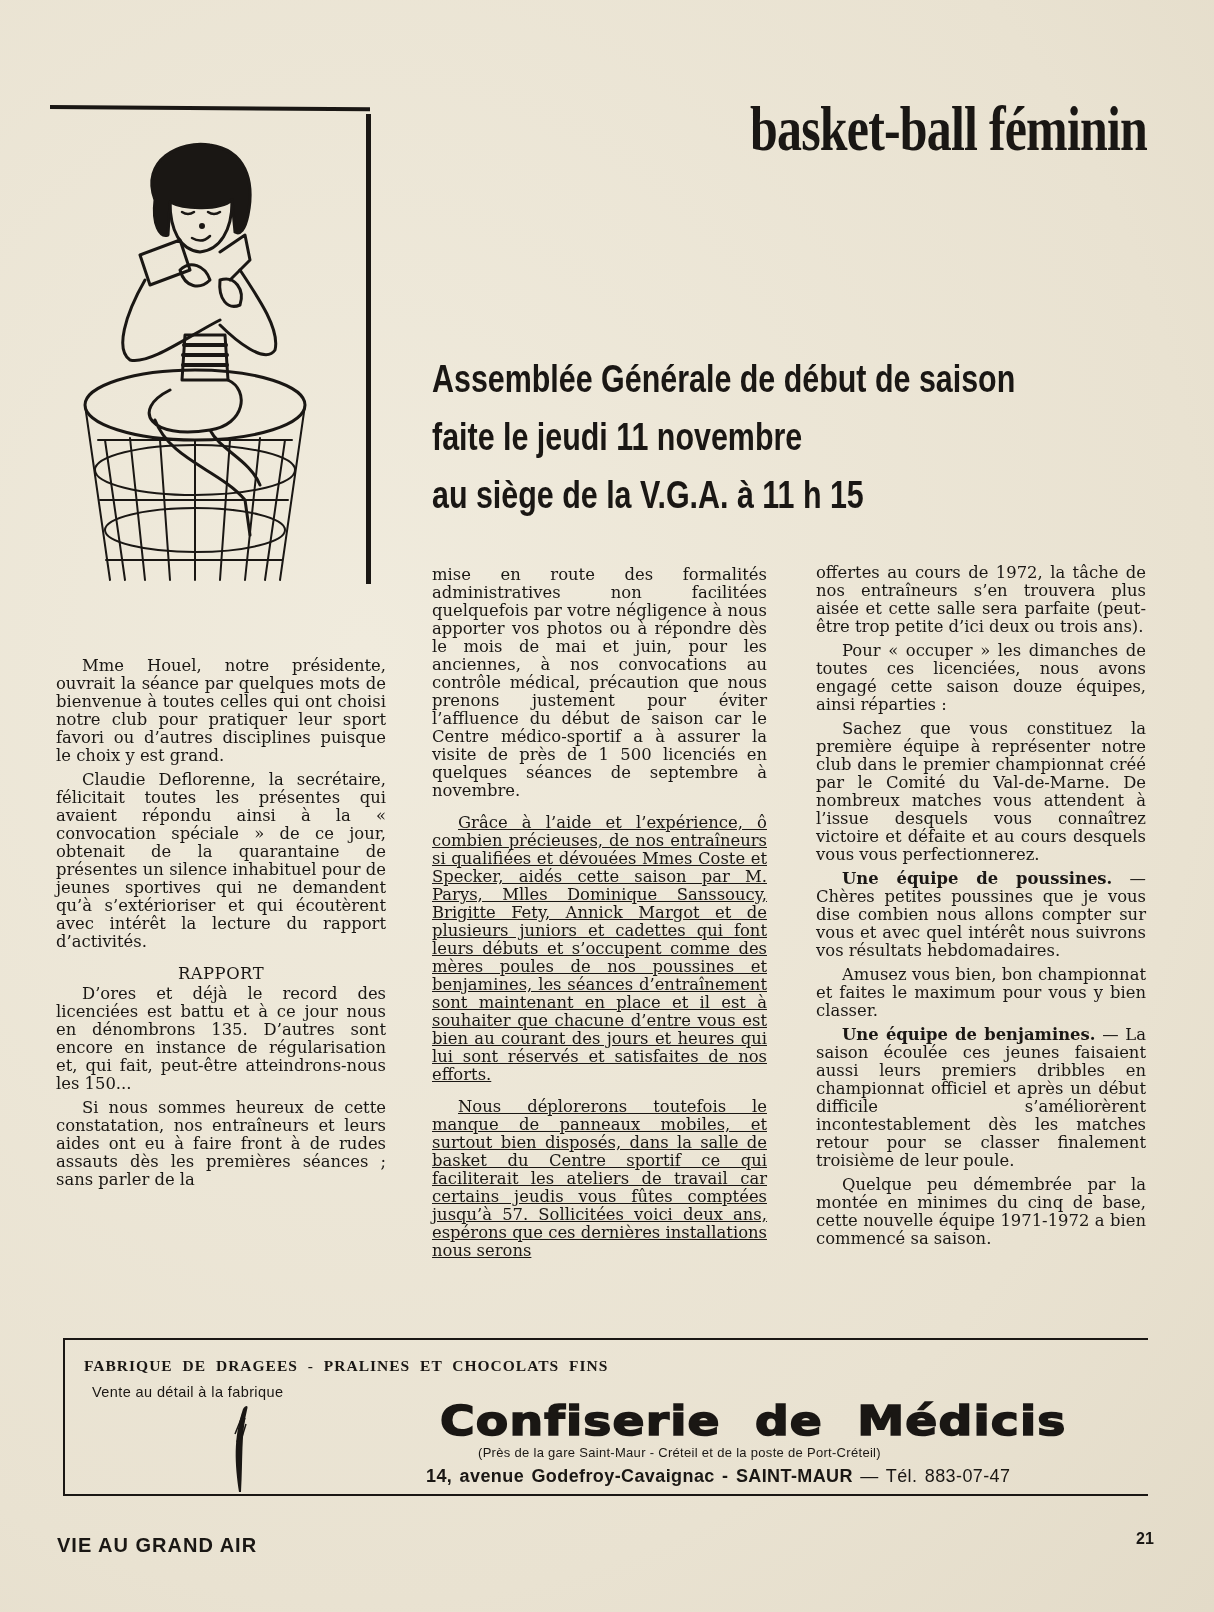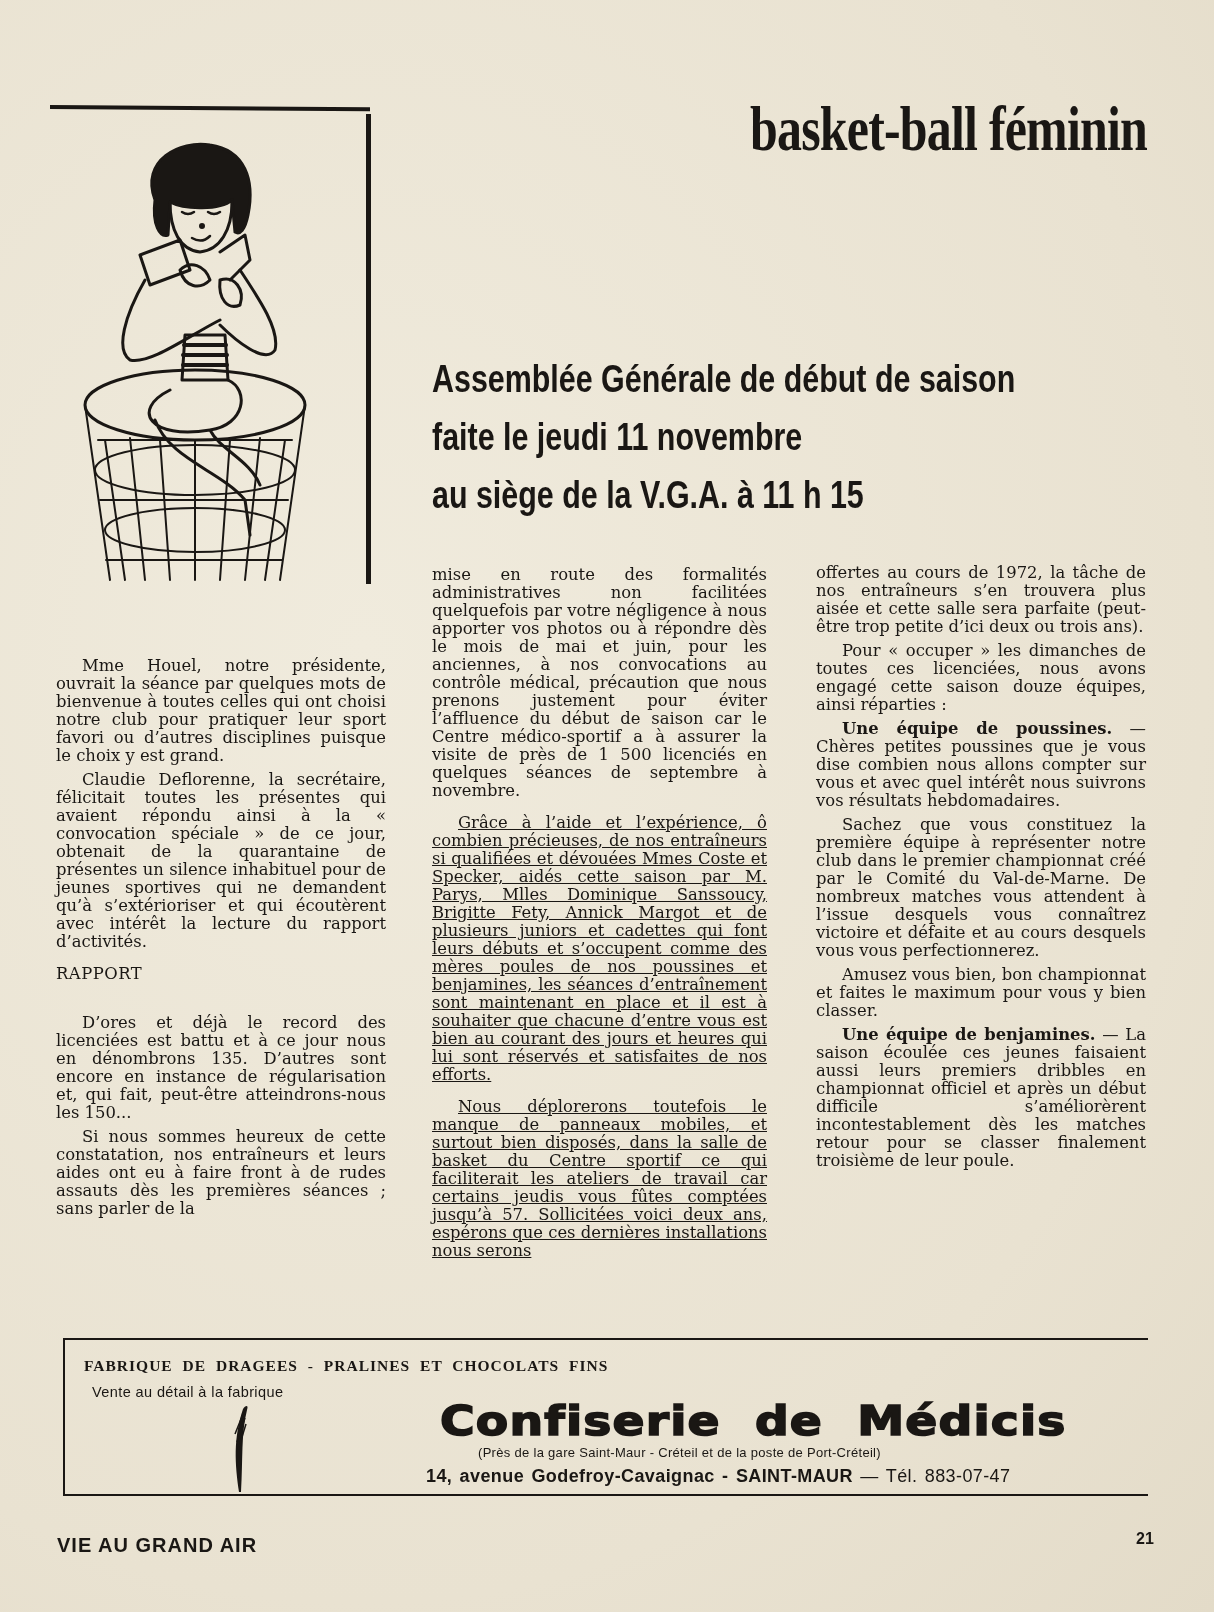--- a/index.html
+++ b/index.html
@@ -48,21 +48,21 @@
   .col {
     position: absolute;
     font-size: 16.4px;
     line-height: 18px;
     text-align: justify;
     hyphens: manual;
   }
   .col p { margin: 0 0 6px 0; text-indent: 26px; }
   .col p.noind { text-indent: 0; }
   .col p.gap { margin-top: 14px; text-decoration: underline; }
-  .col .center { text-align: left; text-indent: 0; margin: 14px 0 31px 0; letter-spacing: 0.5px; }
+  .col .center { text-align: center; text-indent: 0; margin: 14px 0 2px 0; letter-spacing: 0.5px; }
   .col b { font-weight: bold; }
   .col1 { left: 56px; top: 657px; width: 330px; }
   .col2 { left: 432px; top: 566px; width: 335px; }
   .col3 { left: 816px; top: 564px; width: 330px; }
 
   
   .ad-box {
     position: absolute; left: 63px; top: 1338px; width: 1083px; height: 154px;
     border-top: 2px solid #1a1714; border-left: 2px solid #1a1714; border-bottom: 2px solid #1a1714;
   }
@@ -160,24 +160,25 @@
 
 <div class="col col2">
   <p class="noind">mise en route des formalités administratives non facilitées quelquefois par votre négligence à nous apporter vos photos ou à répondre dès le mois de mai et juin, pour les anciennes, à nos convocations au contrôle médical, précaution que nous prenons justement pour éviter l’affluence du début de saison car le Centre médico-sportif a à assurer la visite de près de 1 500 licenciés en quelques séances de septembre à novembre.</p>
   <p class="gap">Grâce à l’aide et l’expérience, ô combien précieuses, de nos entraîneurs si qualifiées et dévouées Mmes Coste et Specker, aidés cette saison par M. Parys, Mlles Dominique Sanssoucy, Brigitte Fety, Annick Margot et de plusieurs juniors et cadettes qui font leurs débuts et s’occupent comme des mères poules de nos poussines et benjamines, les séances d’entraînement sont maintenant en place et il est à souhaiter que chacune d’entre vous est bien au courant des jours et heures qui lui sont réservés et satisfaites de nos efforts.</p>
   <p class="gap">Nous déplorerons toutefois le manque de panneaux mobiles, et surtout bien disposés, dans la salle de basket du Centre sportif ce qui faciliterait les ateliers de travail car certains jeudis vous fûtes comptées jusqu’à 57. Sollicitées voici deux ans, espérons que ces dernières installations nous serons</p>
 </div>
 
 <div class="col col3">
   <p class="noind">offertes au cours de 1972, la tâche de nos entraîneurs s’en trouvera plus aisée et cette salle sera parfaite (peut-être trop petite d’ici deux ou trois ans).</p>
   <p>Pour « occuper » les dimanches de toutes ces licenciées, nous avons engagé cette saison douze équipes, ainsi réparties :</p>
+  <p>Sachez que vous constituez la première équipe à représenter notre club dans le premier championnat créé par le Comité du Val-de-Marne. De nombreux matches vous attendent à l’issue desquels vous connaîtrez victoire et défaite et au cours desquels vous vous perfectionnerez.</p>
   <p><b>Une équipe de poussines.</b><span> — Chères petites poussines que je vous dise combien nous allons compter sur vous et avec quel intérêt nous suivrons vos résultats hebdomadaires.</span></p>
-  <p>Sachez que vous constituez la première équipe à représenter notre club dans le premier championnat créé par le Comité du Val-de-Marne. De nombreux matches vous attendent à l’issue desquels vous connaîtrez victoire et défaite et au cours desquels vous vous perfectionnerez.</p>
   <p>Amusez vous bien, bon championnat et faites le maximum pour vous y bien classer.</p>
   <p><b>Une équipe de benjamines.</b><span> — La saison écoulée ces jeunes faisaient aussi leurs premiers dribbles en championnat officiel et après un début difficile s’améliorèrent incontestablement dès les matches retour pour se classer finalement troisième de leur poule.</span></p>
+  <p>Quelque peu démembrée par la montée en minimes du cinq de base, cette nouvelle équipe 1971-1972 a bien commencé sa saison.</p>
 </div>
 
 <div class="ad-box"></div>
 <div class="ad-line1">FABRIQUE DE DRAGEES - PRALINES ET CHOCOLATS FINS</div>
 <div class="ad-line2">Vente au détail à la fabrique</div>
 <svg class="ad-logo" viewBox="0 0 30 90" fill="#1a1714">
   <path d="M14 88 C10 60 8 35 18 5 C20 2 24 0 22 6 C16 30 18 55 16 88 Z"></path>
   <path d="M18 10 L10 30 M20 14 L12 38 M21 20 L13 46" stroke="#1a1714" stroke-width="1.5" fill="none"></path>
 </svg>
 <div class="ad-brand">Confiserie de Médicis</div>

